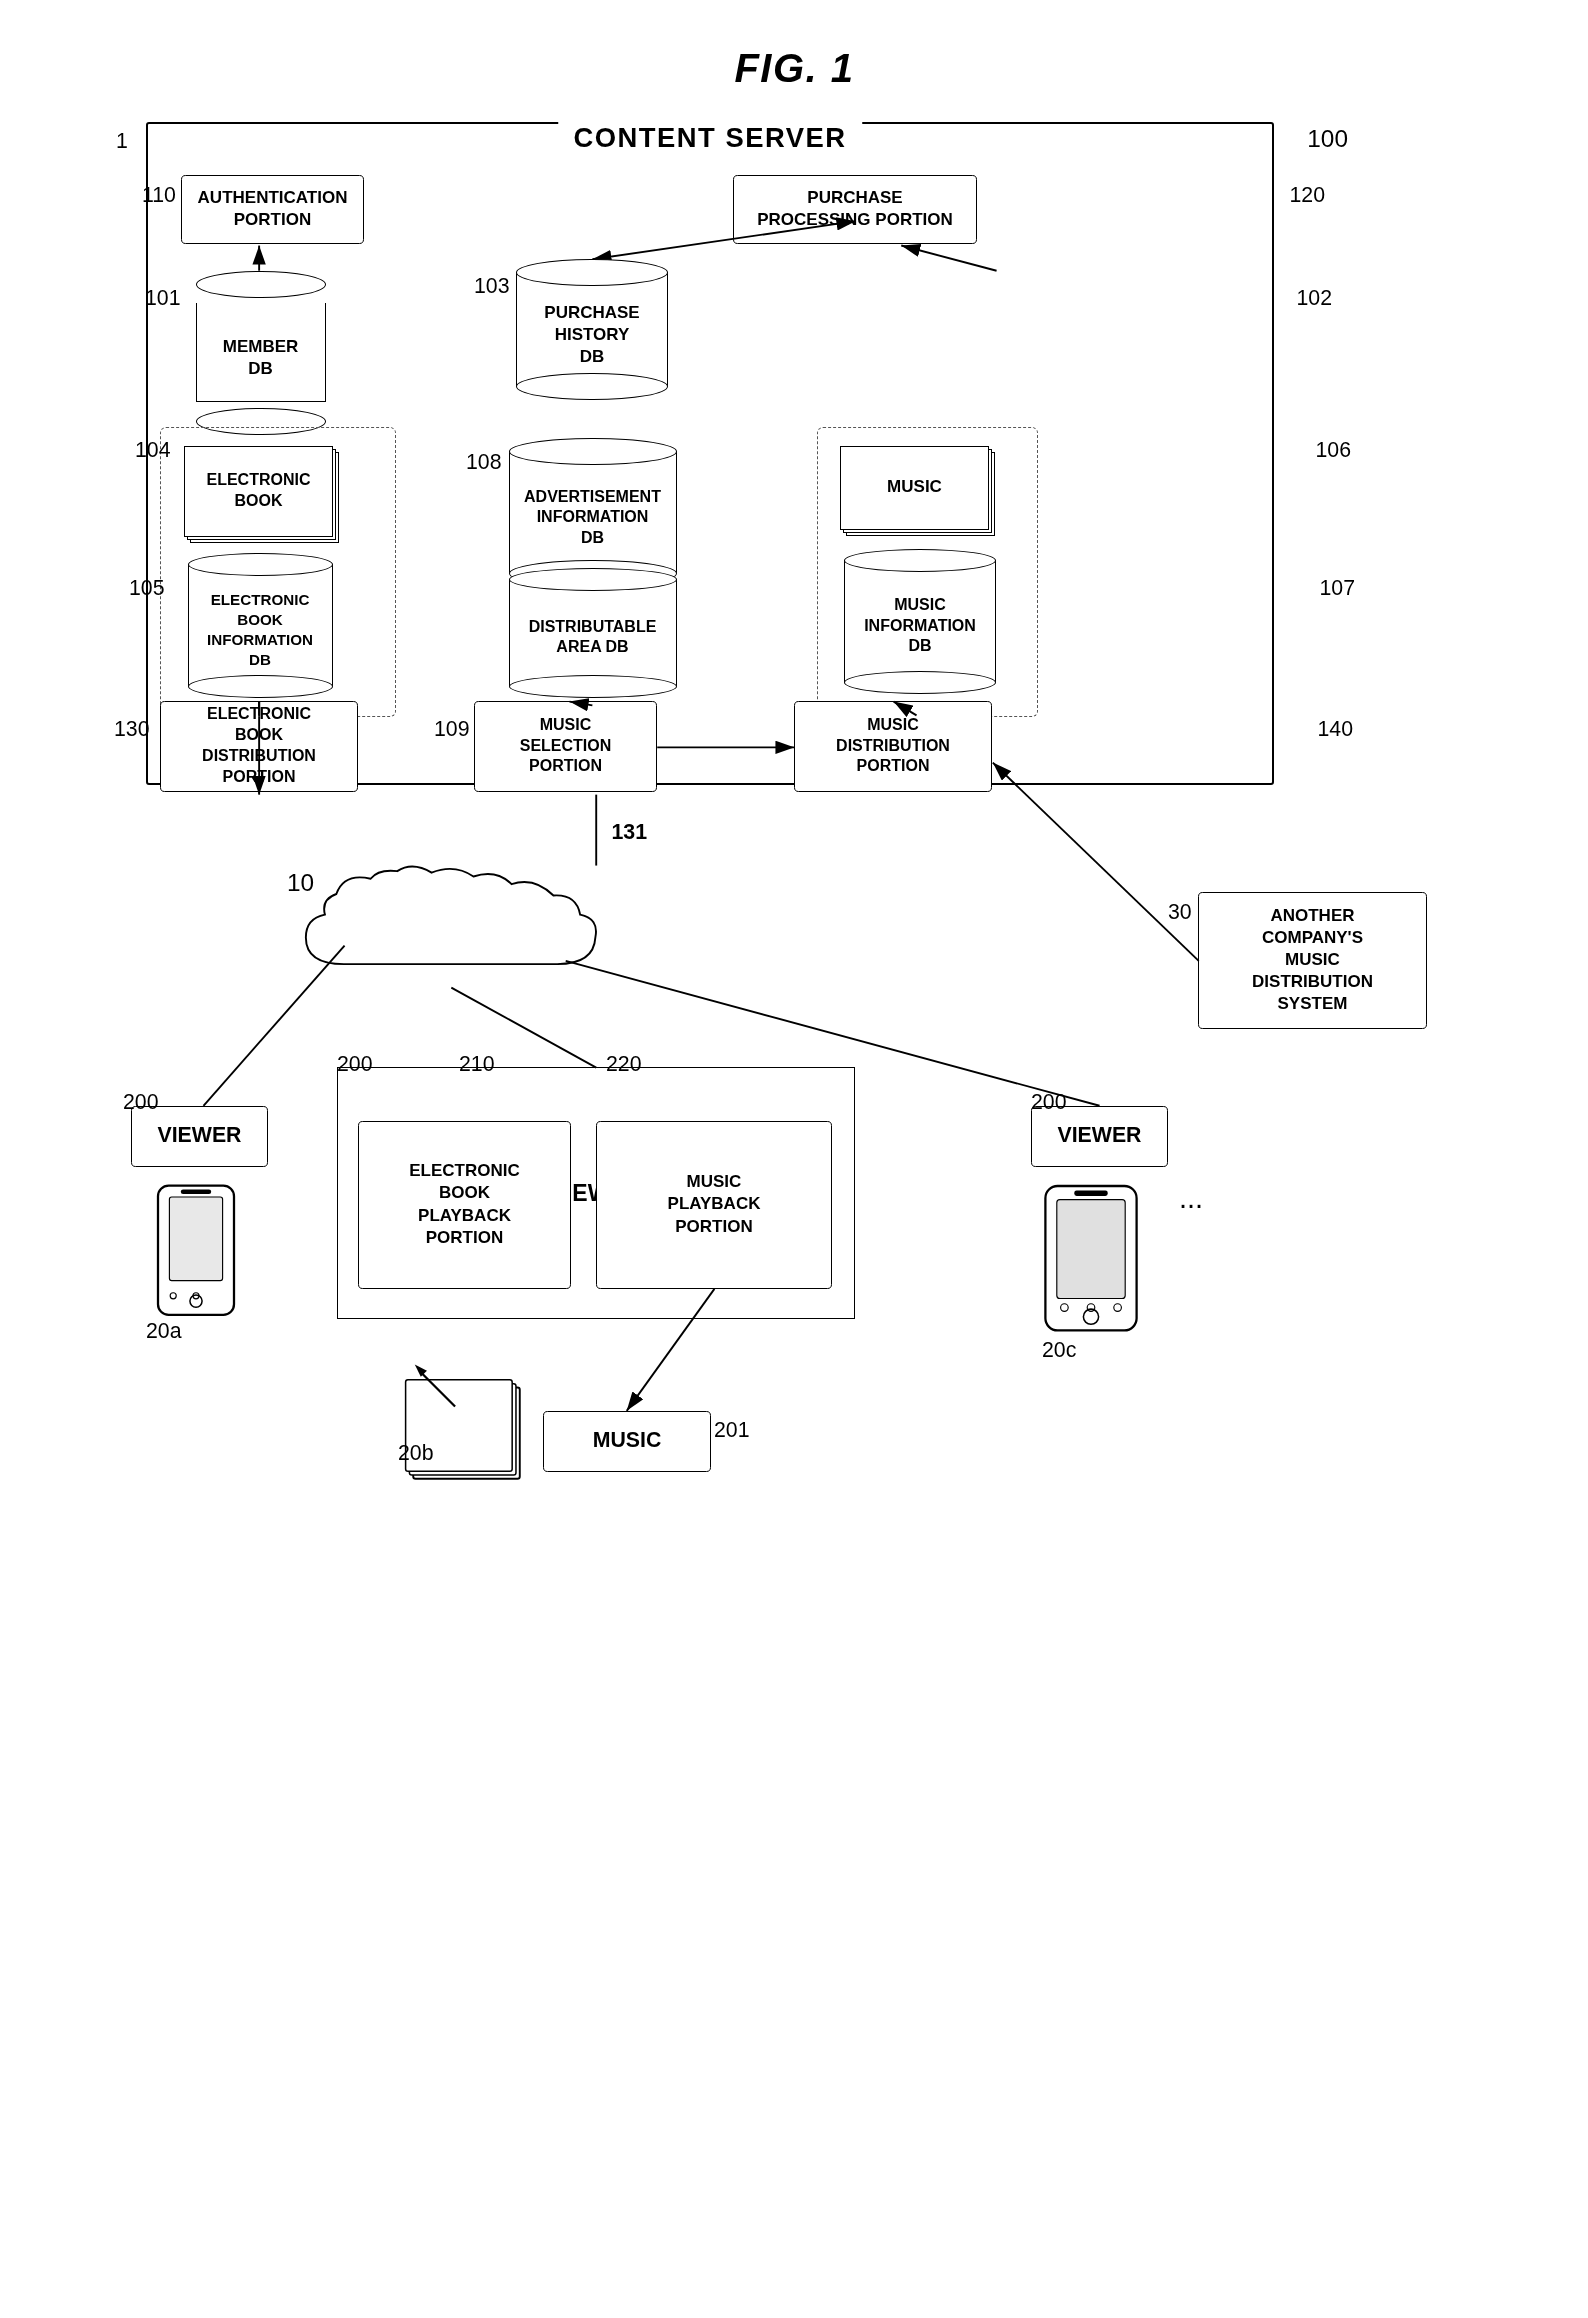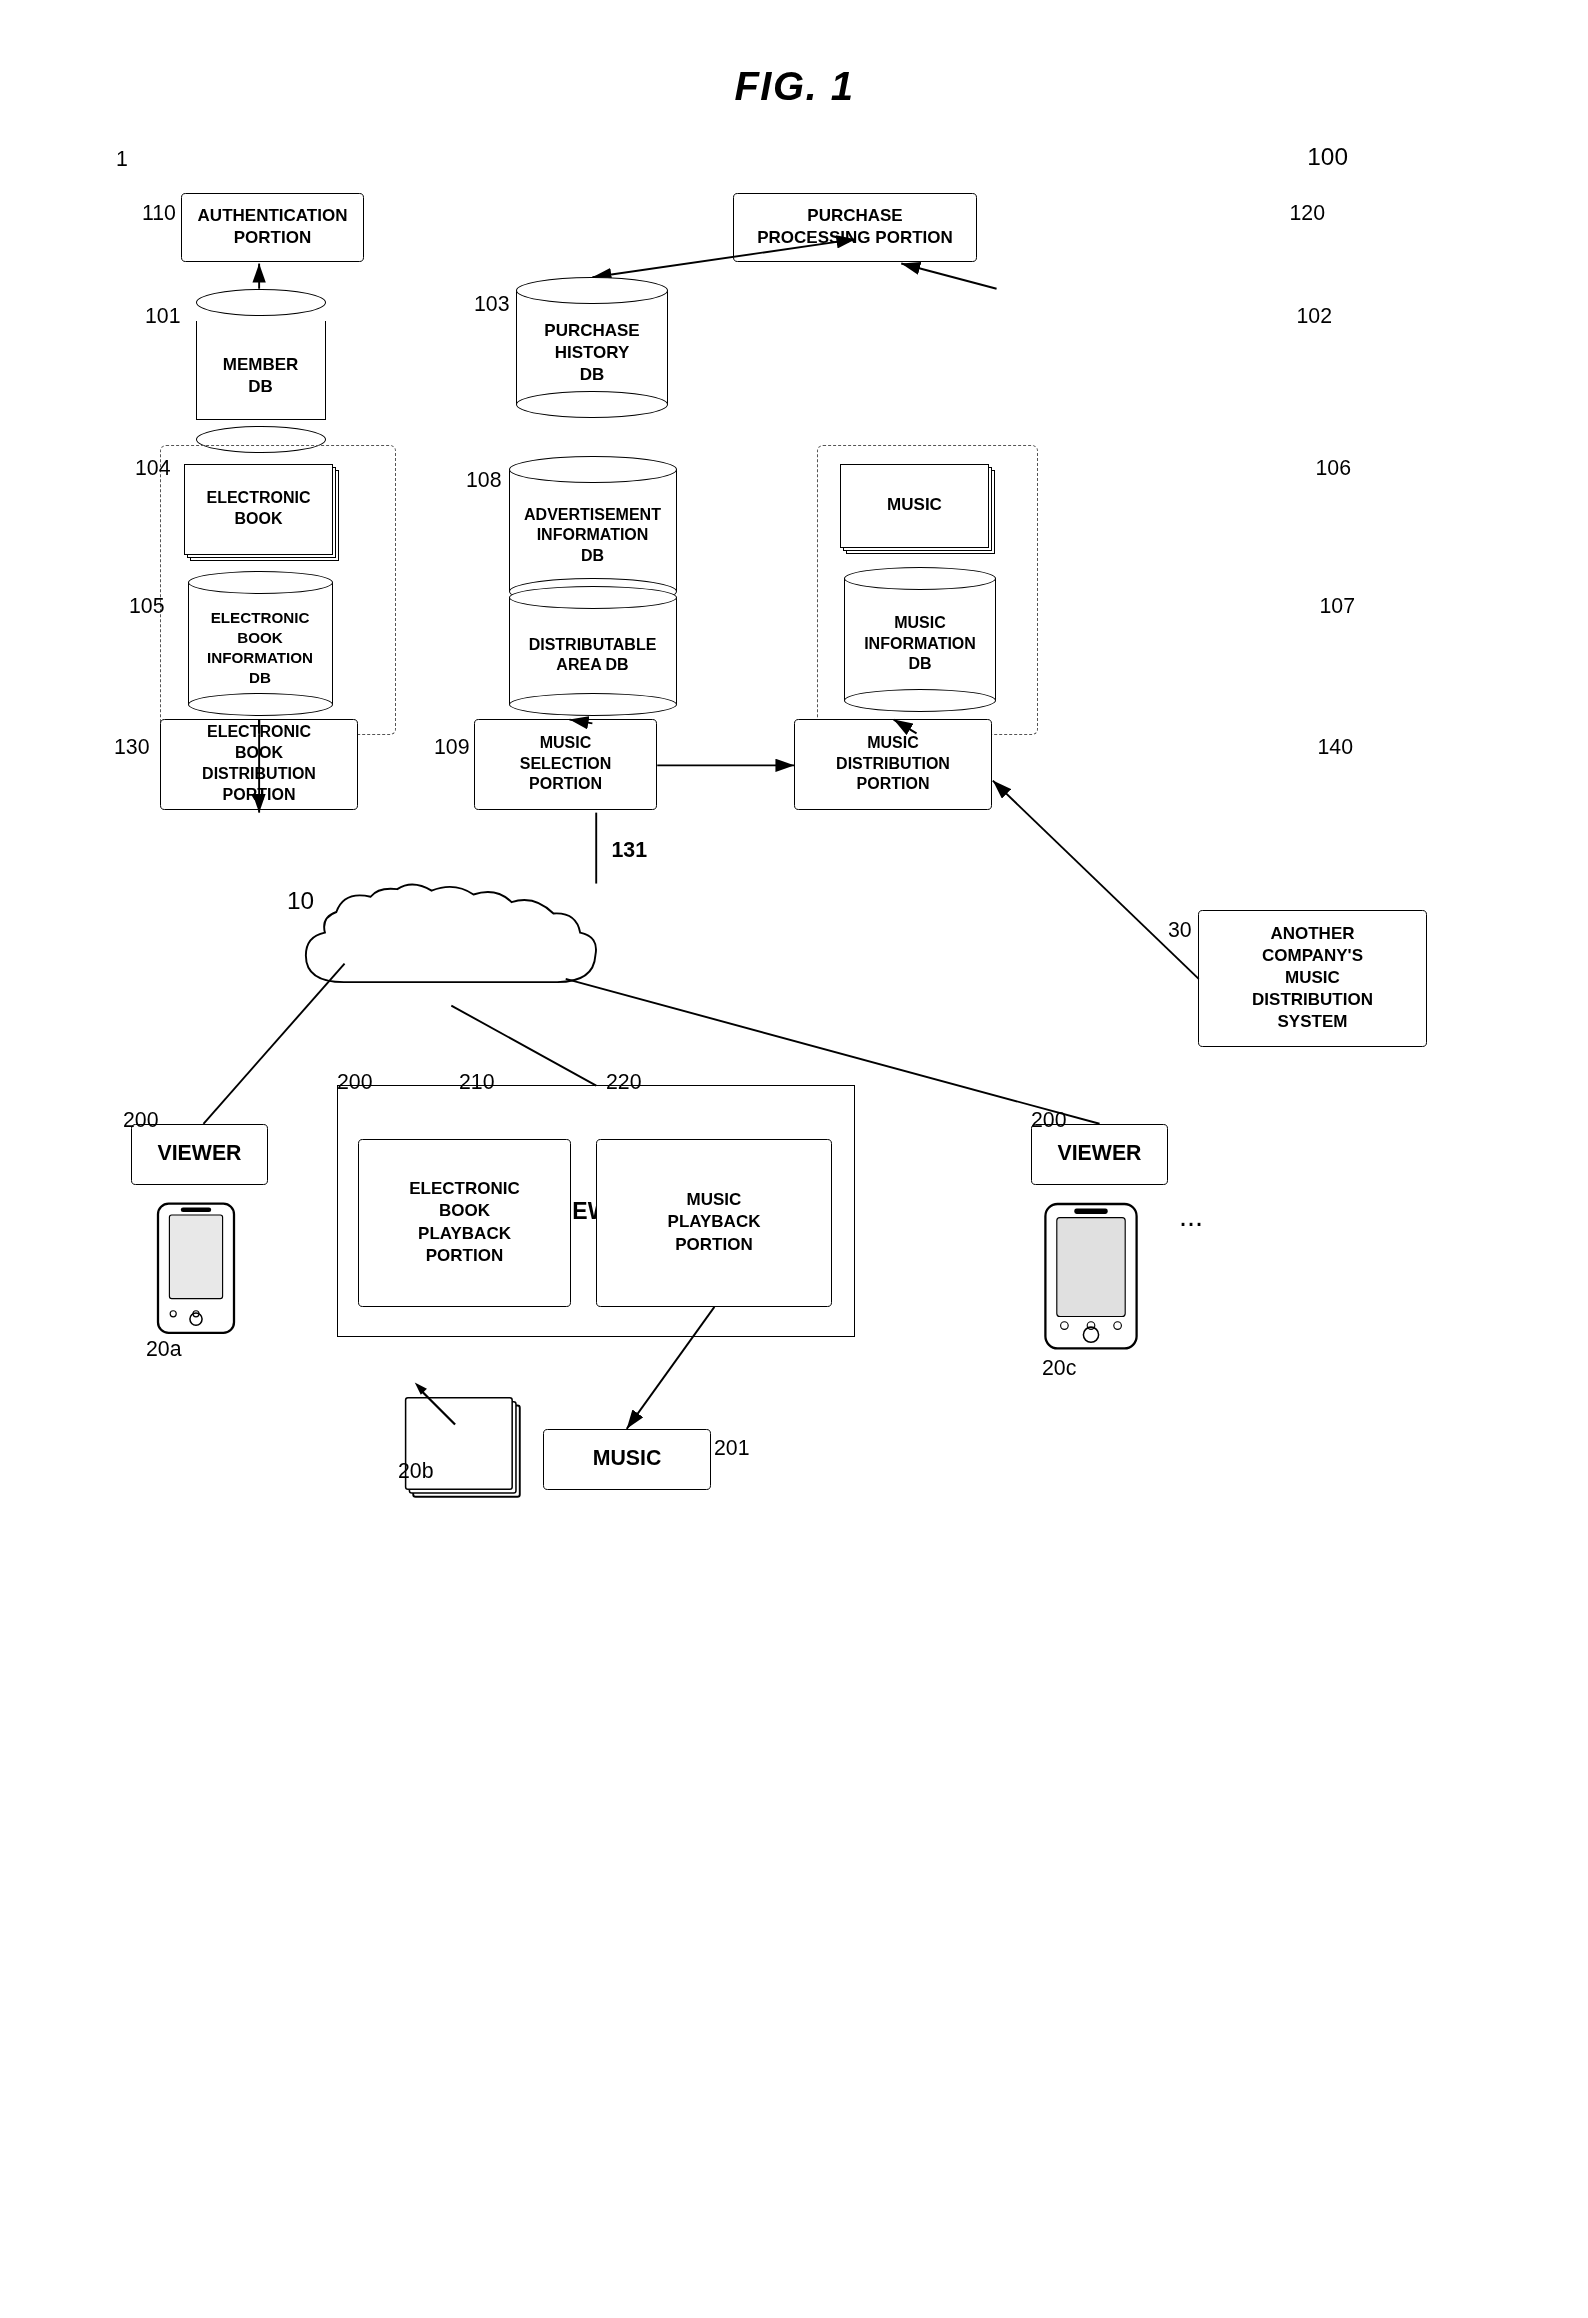--- a/index.html
+++ b/index.html
@@ -12,21 +12,20 @@
       overflow: hidden;
     }
 
     .page-title {
       text-align: center;
       font-size: 40px;
       font-style: italic;
       font-weight: bold;
       padding-top: 46px;
       letter-spacing: 1.5px;
-      margin-top: 18px;
     }
 
     .diagram-container {
       position: relative;
       width: 1449px;
       margin: 30.5px auto 0;
       min-height: 2211px;
     }
 
     
@@ -173,20 +172,23 @@
   </style>
 </head>
 <body>
 
 <div class="page-title">FIG. 1</div>
 
 <div class="diagram-container">
 
   <span class="ref-label" style="top:7.6px; left:46px;">1</span>
 
+  <div class="content-server-box">
+    <span class="content-server-label">CONTENT SERVER</span>
+  </div>
   <span class="ref-label" style="top:3.8px; right:171px; font-size:24.4px;">100</span>
 
   <div class="box rounded" style="position:absolute; top:53px; left:111px; width:183px; height:69px; font-size:17px;">
     <span style="white-space:pre-line;">AUTHENTICATION
 PORTION</span>
   </div>
   <span class="ref-label" style="top:61px; left:72px;">110</span>
 
   <div class="box rounded" style="position:absolute; top:53px; left:663px; width:244px; height:69px; font-size:17px;">
     <span style="white-space:pre-line;">PURCHASE

